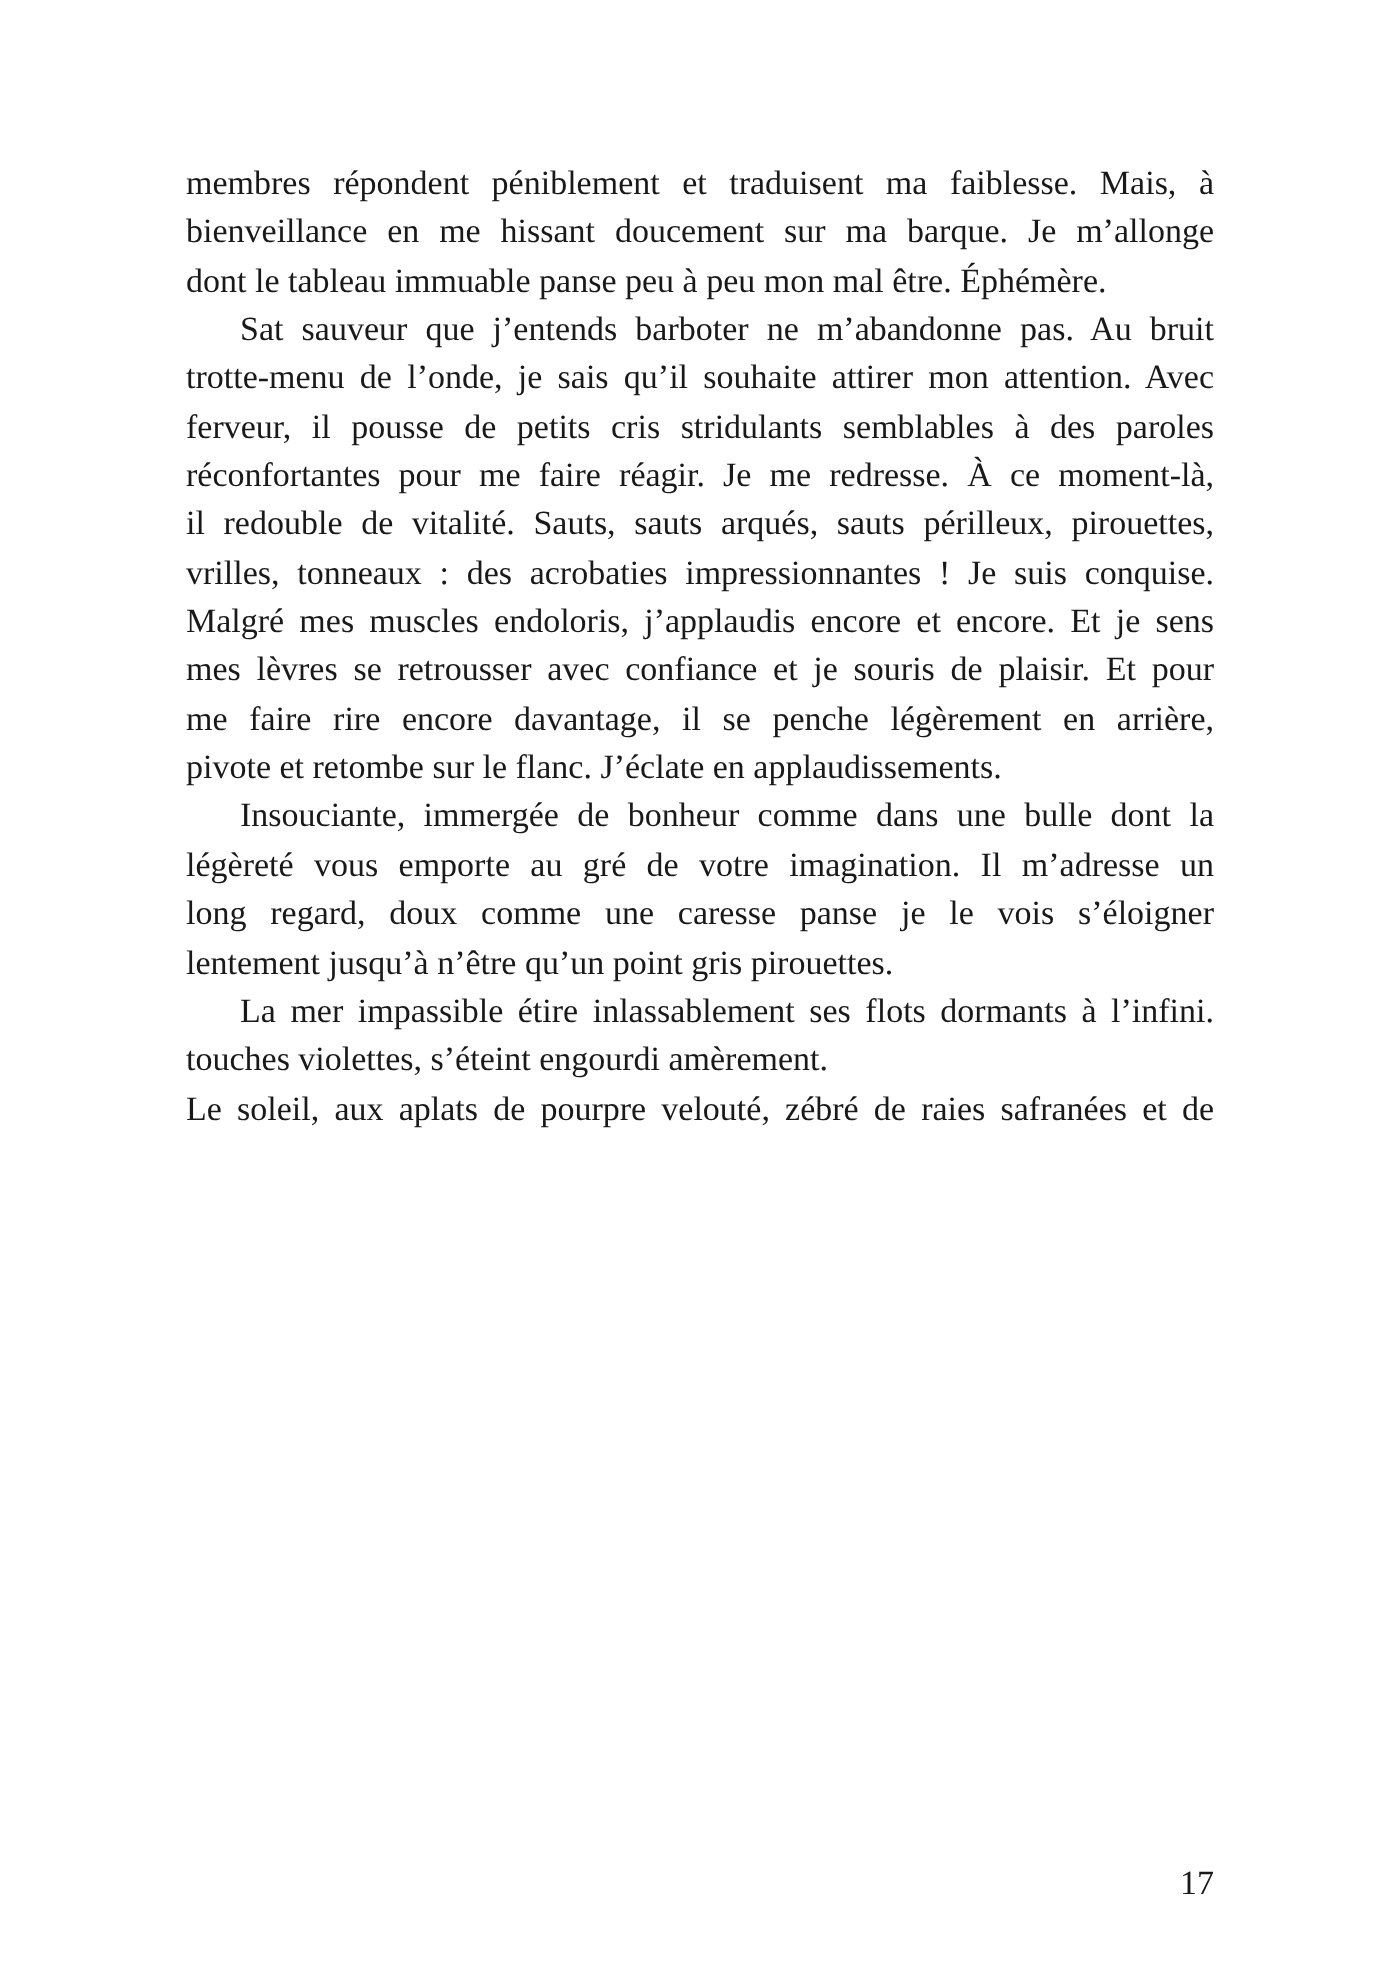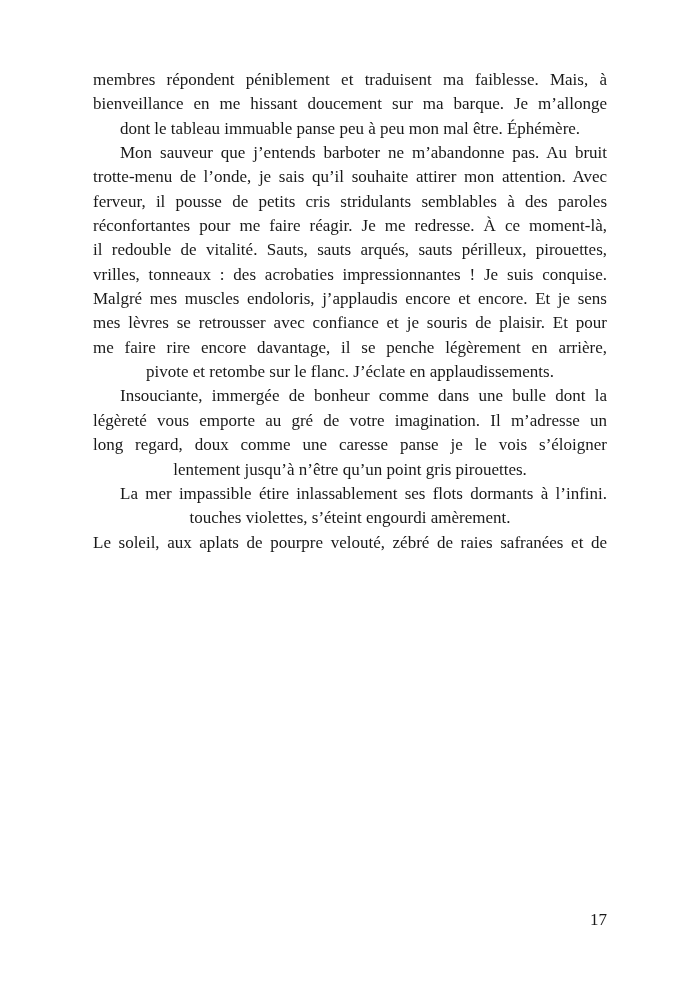--- a/index.html
+++ b/index.html
@@ -12,60 +12,60 @@
     width: 700px;
     height: 992px;
     background: #ffffff;
     font-family: "Liberation Serif", "DejaVu Serif", serif;
     color: #191919;
     overflow: hidden;
   }
   .text-block {
     position: absolute;
     left: 93px;
-    top: 68px;
+    top: 80px;
     width: 514px;
     font-size: 17px;
     line-height: 24.35px;
     color: #191919;
   }
   .line {
     text-align: justify;
     text-align-last: justify;
     height: 24.35px;
     overflow: hidden;
     white-space: normal;
   }
   .line.last {
-    text-align: center;
+    text-align: left;
     text-align-last: auto;
   }
   .line.indent {
     text-indent: 27px;
   }
   .page-number {
     position: absolute;
     left: 93px;
-    top: 908px;
+    top: 930px;
     width: 514px;
     text-align: right;
     font-size: 17px;
     line-height: 24px;
     color: #191919;
   }
 </style>
 </head>
 <body>
 
 <div class="page">
   <div class="text-block" id="text-block">
       <div class="line">membres répondent péniblement et traduisent ma faiblesse. Mais, à</div>
       <div class="line">bienveillance en me hissant doucement sur ma barque. Je m’allonge</div>
       <div class="line last">dont le tableau immuable panse peu à peu mon mal être. Éphémère.</div>
-      <div class="line indent">Mon sauveur que j’entends barboter ne m’abandonne pas. Au bruit</div>
+      <div class="line indent">Sat sauveur que j’entends barboter ne m’abandonne pas. Au bruit</div>
       <div class="line">trotte-menu de l’onde, je sais qu’il souhaite attirer mon attention. Avec</div>
       <div class="line">ferveur, il pousse de petits cris stridulants semblables à des paroles</div>
       <div class="line">réconfortantes pour me faire réagir. Je me redresse. À ce moment-là,</div>
       <div class="line">il redouble de vitalité. Sauts, sauts arqués, sauts périlleux, pirouettes,</div>
       <div class="line">vrilles, tonneaux : des acrobaties impressionnantes ! Je suis conquise.</div>
       <div class="line">Malgré mes muscles endoloris, j’applaudis encore et encore. Et je sens</div>
       <div class="line">mes lèvres se retrousser avec confiance et je souris de plaisir. Et pour</div>
       <div class="line">me faire rire encore davantage, il se penche légèrement en arrière,</div>
       <div class="line last">pivote et retombe sur le flanc. J’éclate en applaudissements.</div>
       <div class="line indent">Insouciante, immergée de bonheur comme dans une bulle dont la</div>

